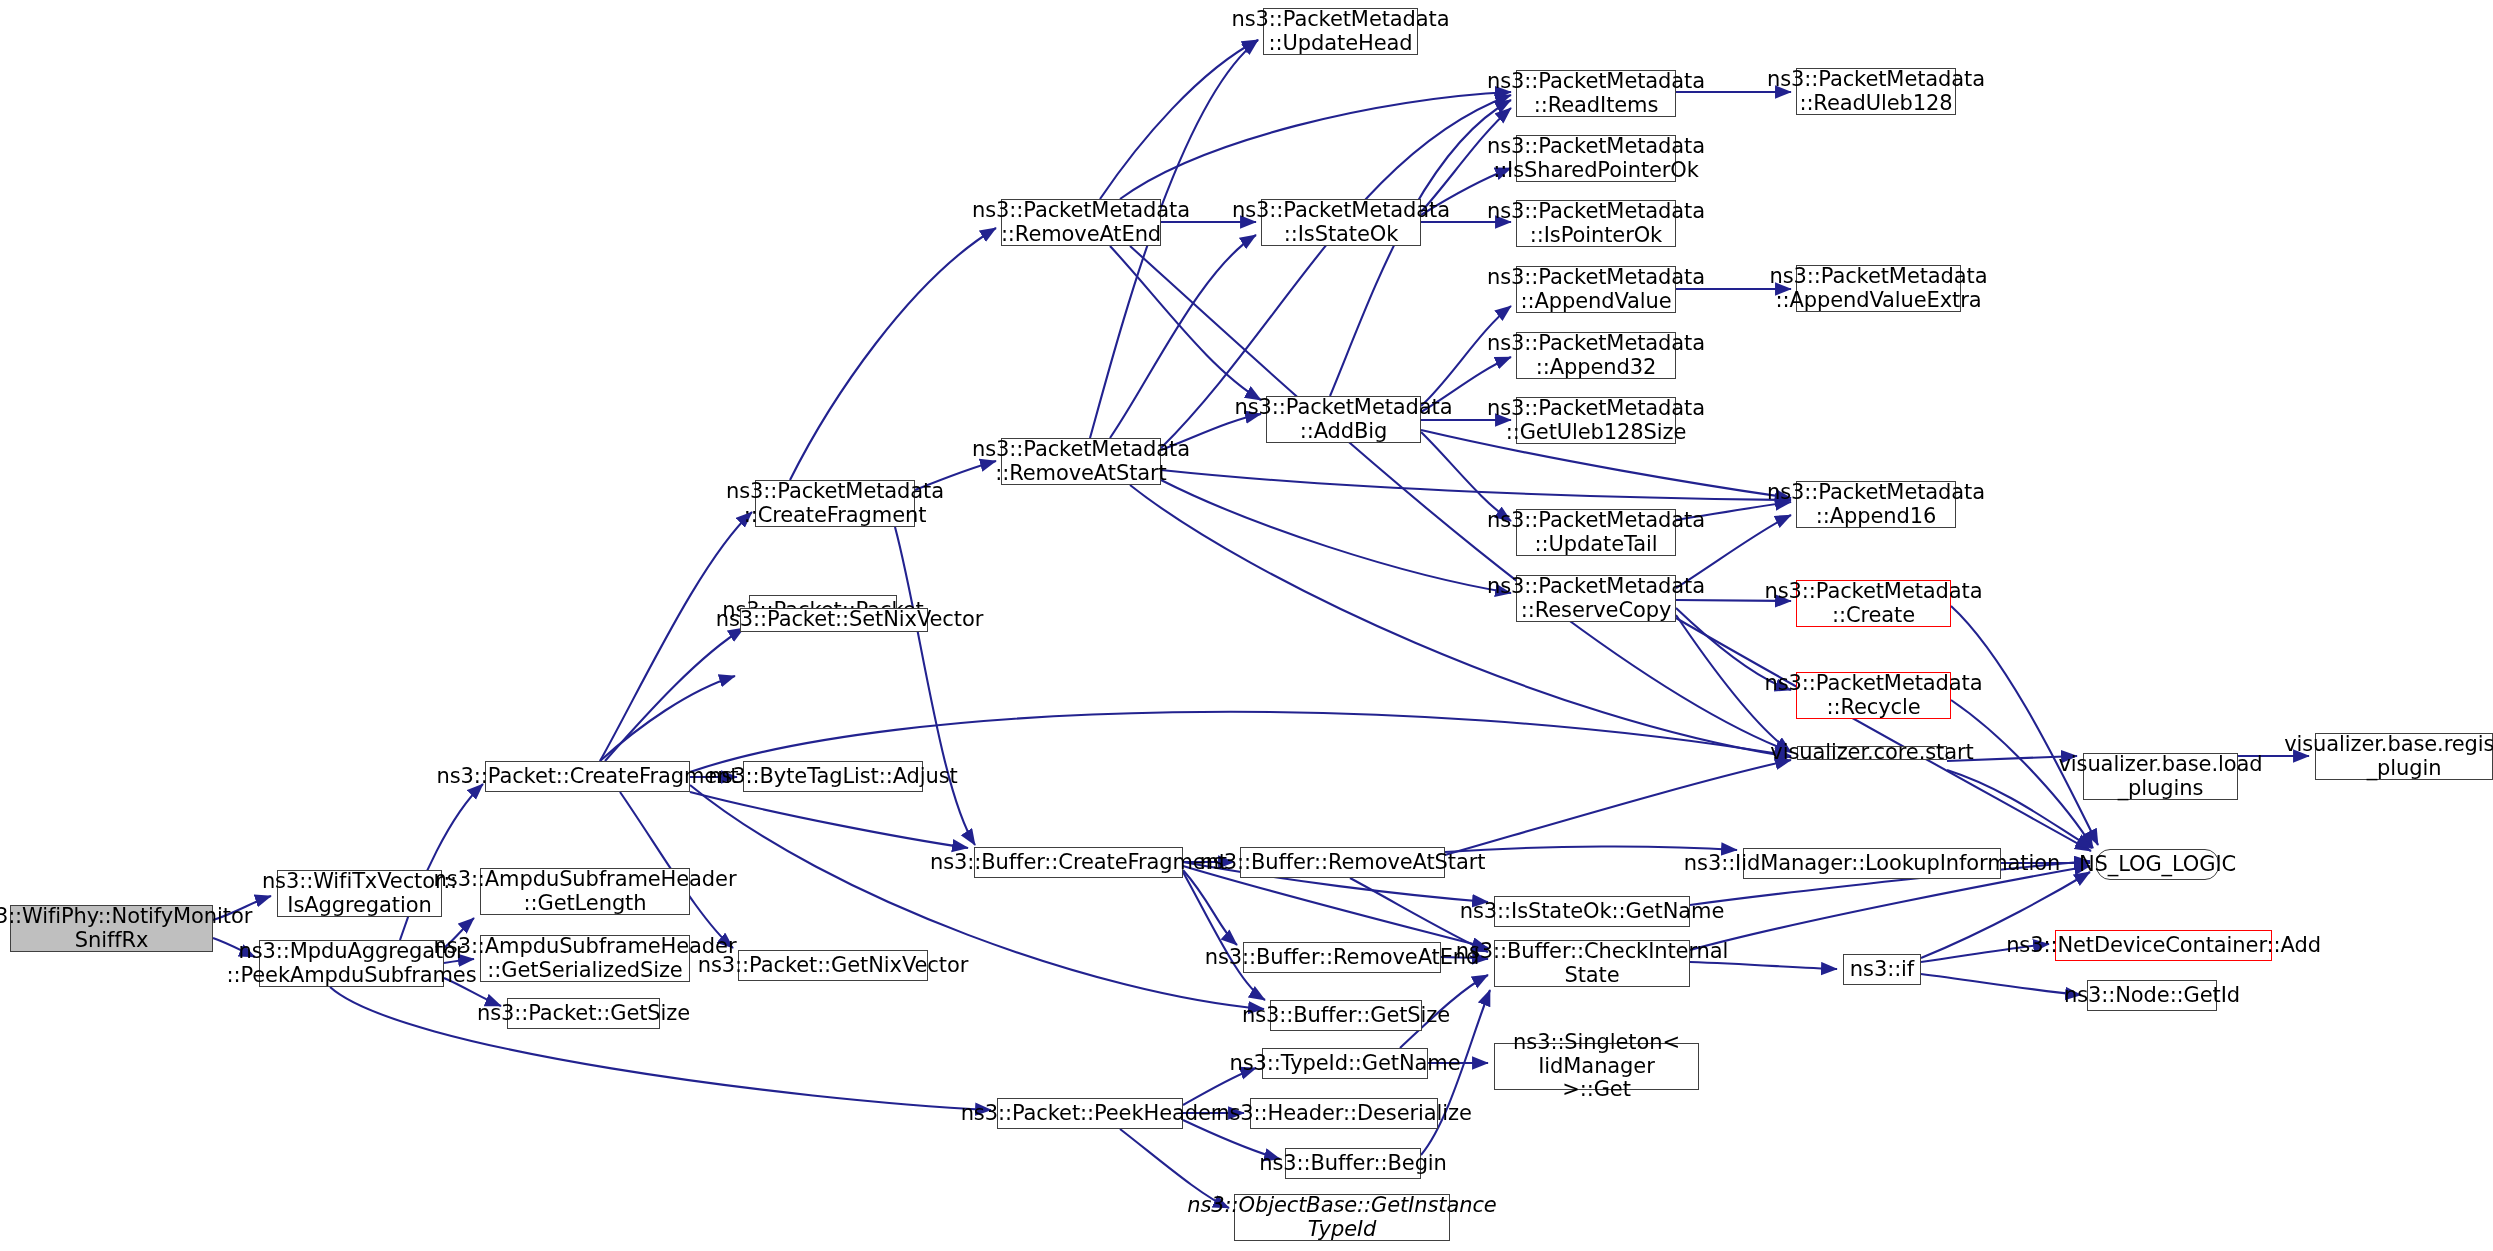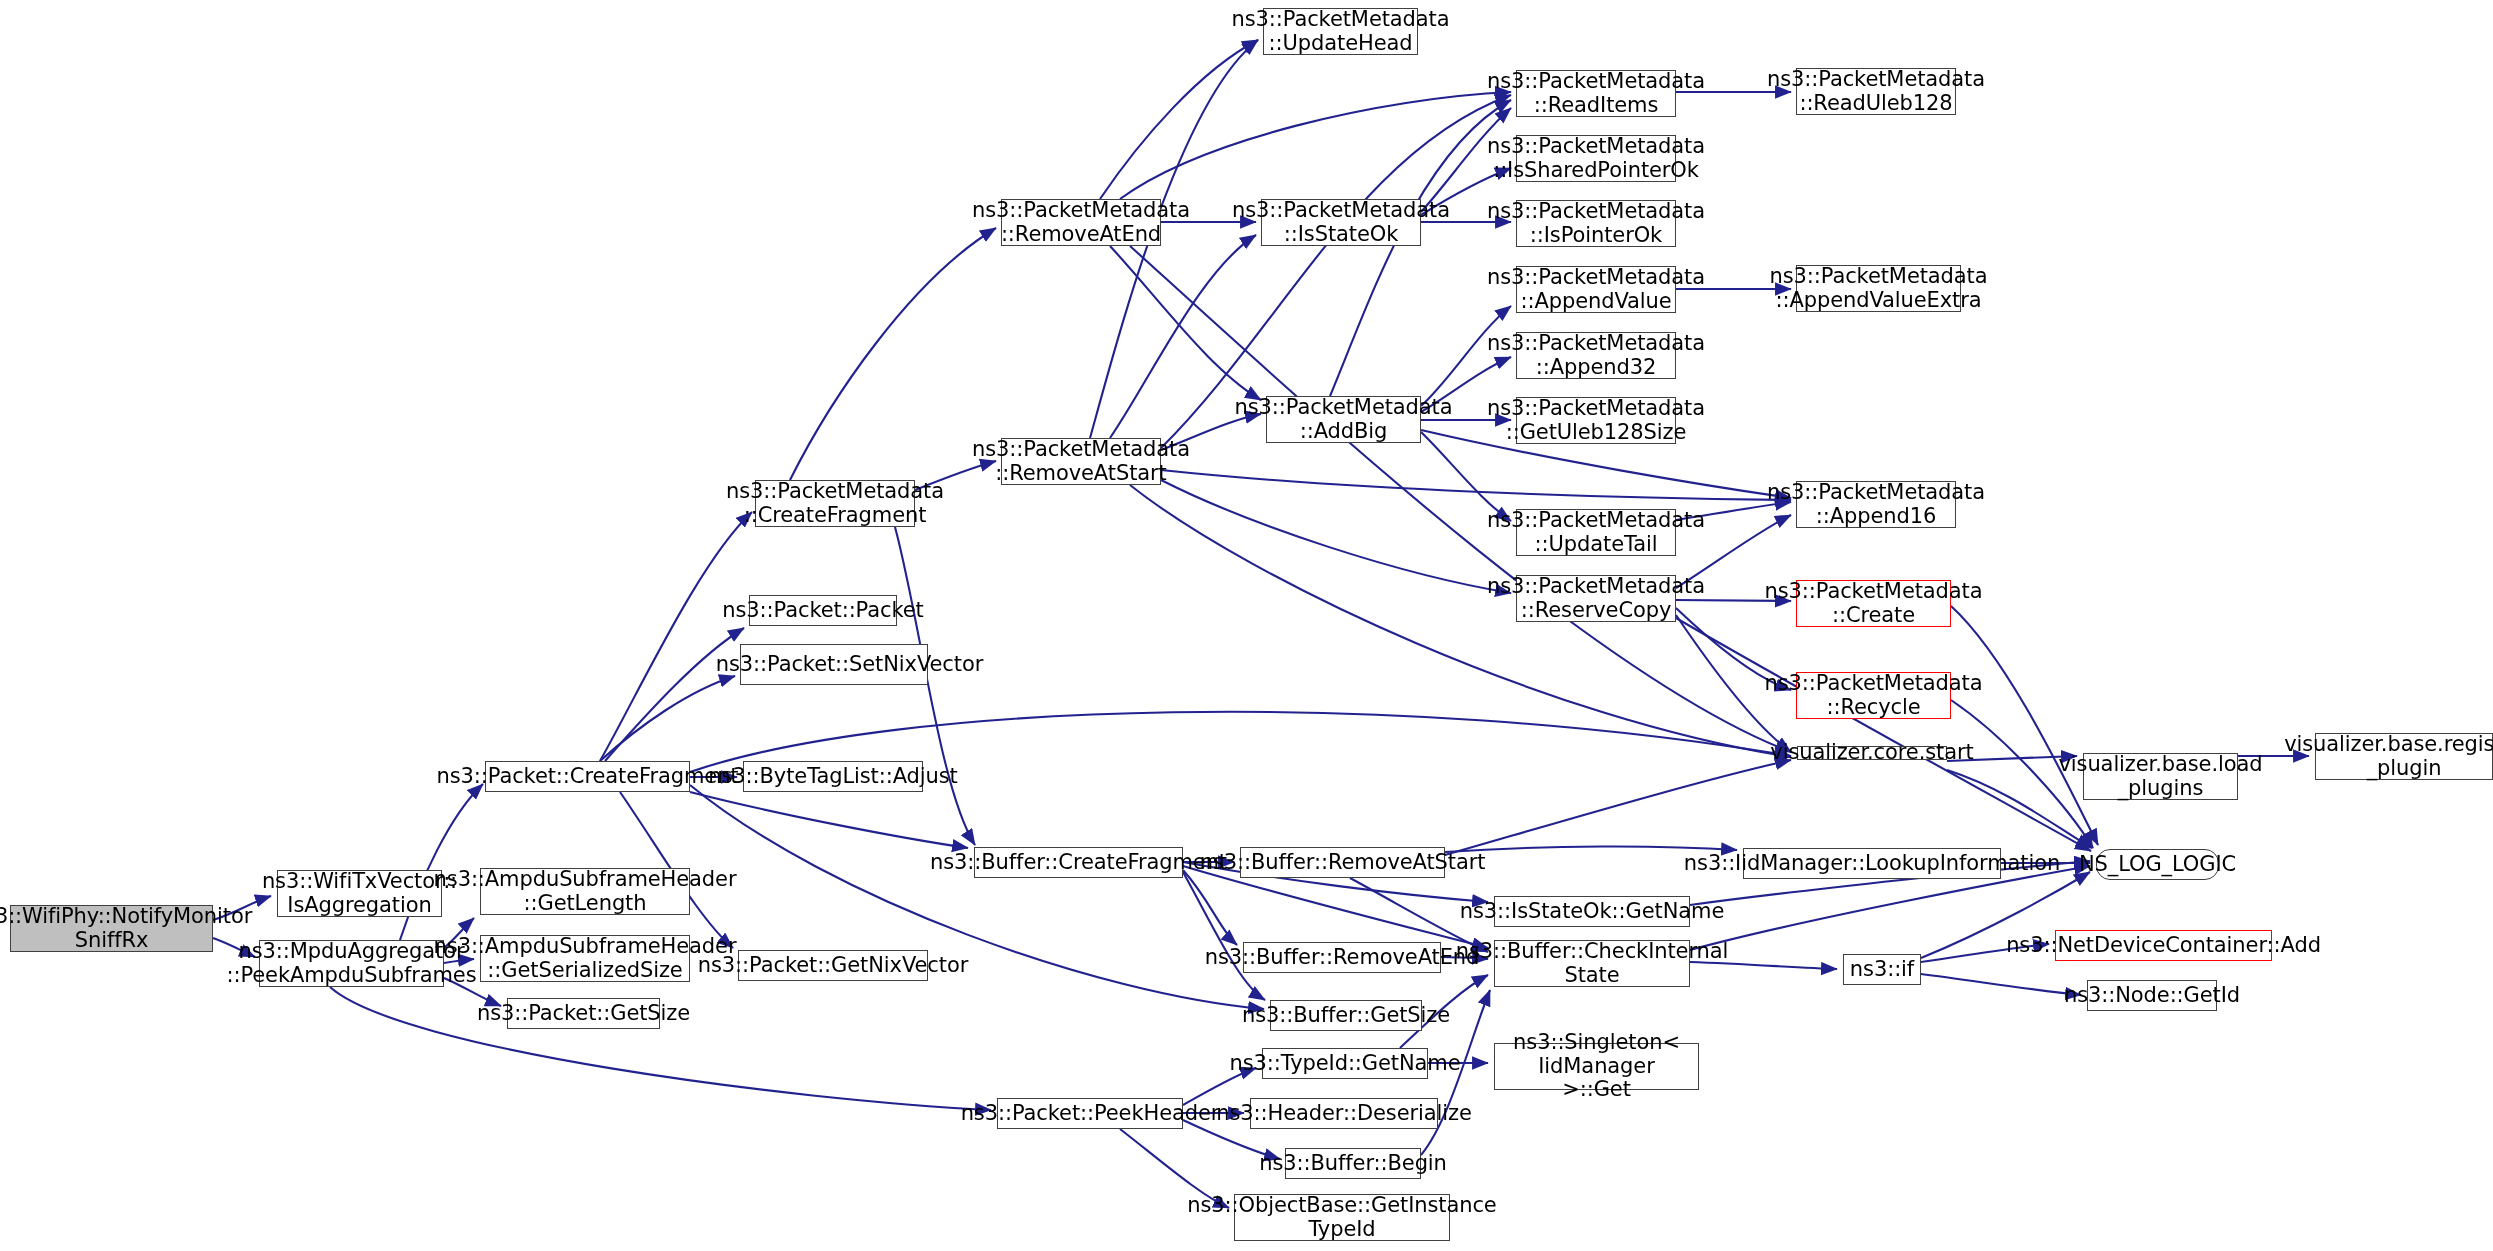--- a/index.html
+++ b/index.html
@@ -147,32 +147,32 @@
 ::PeekAmpduSubframes</div>
       <div class="node" style="left: 480px; top: 868px; width: 210px; height: 47px;">ns3::AmpduSubframeHeader
 ::GetLength</div>
       <div class="node" style="left: 480px; top: 935px; width: 210px; height: 47px;">ns3::AmpduSubframeHeader
 ::GetSerializedSize</div>
       <div class="node" style="left: 507px; top: 998px; width: 153px; height: 31px;">ns3::Packet::GetSize</div>
       <div class="node" style="left: 485px; top: 761px; width: 205px; height: 31px;">ns3::Packet::CreateFragment</div>
       <div class="node" style="left: 755px; top: 480px; width: 160px; height: 47px;">ns3::PacketMetadata
 ::CreateFragment</div>
       <div class="node" style="left: 749px; top: 595px; width: 148px; height: 31px;">ns3::Packet::Packet</div>
-      <div class="node" style="left: 740px; top: 644px; width: 188px; height: 41px; padding-left: 35px;">ns3::Packet::SetNixVector</div>
+      <div class="node" style="left: 740px; top: 608px; width: 188px; height: 24px; padding-left: 35px;">ns3::Packet::SetNixVector</div>
       <div class="node" style="left: 743px; top: 761px; width: 180px; height: 31px;">ns3::ByteTagList::Adjust</div>
       <div class="node" style="left: 738px; top: 950px; width: 190px; height: 31px;">ns3::Packet::GetNixVector</div>
       <div class="node" style="left: 974px; top: 847px; width: 209px; height: 31px;">ns3::Buffer::CreateFragment</div>
       <div class="node" style="left: 1240px; top: 847px; width: 205px; height: 31px;">ns3::Buffer::RemoveAtStart</div>
       <div class="node" style="left: 1243px; top: 942px; width: 198px; height: 31px;">ns3::Buffer::RemoveAtEnd</div>
       <div class="node" style="left: 1270px; top: 1000px; width: 152px; height: 31px;">ns3::Buffer::GetSize</div>
       <div class="node" style="left: 1262px; top: 1048px; width: 166px; height: 31px;">ns3::TypeId::GetName</div>
       <div class="node" style="left: 997px; top: 1098px; width: 186px; height: 31px;">ns3::Packet::PeekHeader</div>
       <div class="node" style="left: 1250px; top: 1098px; width: 188px; height: 31px;">ns3::Header::Deserialize</div>
       <div class="node" style="left: 1285px; top: 1148px; width: 136px; height: 31px;">ns3::Buffer::Begin</div>
-      <div class="node" style="left: 1234px; top: 1194px; width: 216px; height: 47px;">ns3::ObjectBase::GetInstance
+      <div class="node" style="left: 1234px; top: 1194px; width: 216px; height: 47px; font-style: italic;">ns3::ObjectBase::GetInstance
 TypeId</div>
       <div class="node" style="left: 1494px; top: 896px; width: 196px; height: 31px;">ns3::IsStateOk::GetName</div>
       <div class="node" style="left: 1494px; top: 940px; width: 196px; height: 47px;">ns3::Buffer::CheckInternal
 State</div>
       <div class="node" style="left: 1494px; top: 1043px; width: 205px; height: 47px;">ns3::Singleton&lt; IidManager
 &gt;::Get</div>
       <div class="node" style="left: 1843px; top: 954px; width: 78px; height: 31px;">ns3::if</div>
       <div class="node hl" style="left: 2055px; top: 930px; width: 217px; height: 31px;">ns3::NetDeviceContainer::Add</div>
       <div class="node" style="left: 2087px; top: 980px; width: 130px; height: 31px;">ns3::Node::GetId</div>
       <div class="node" style="left: 1743px; top: 848px; width: 258px; height: 31px;">ns3::IidManager::LookupInformation</div>

